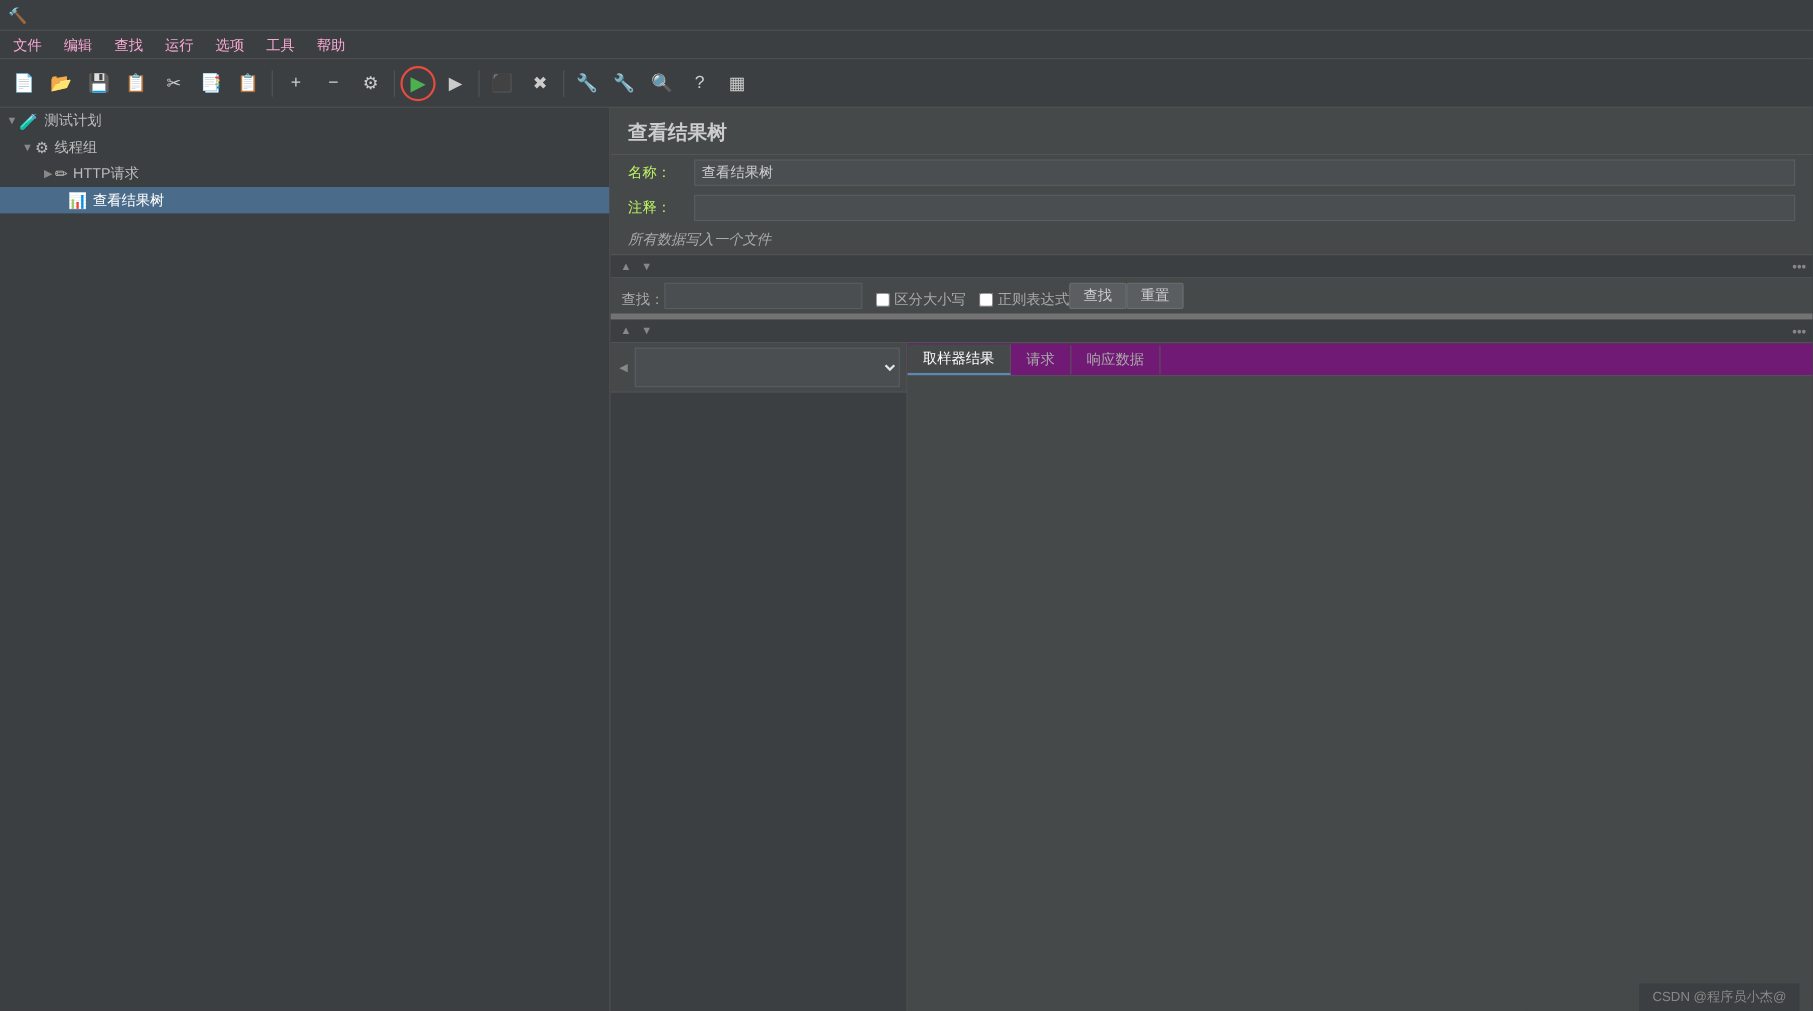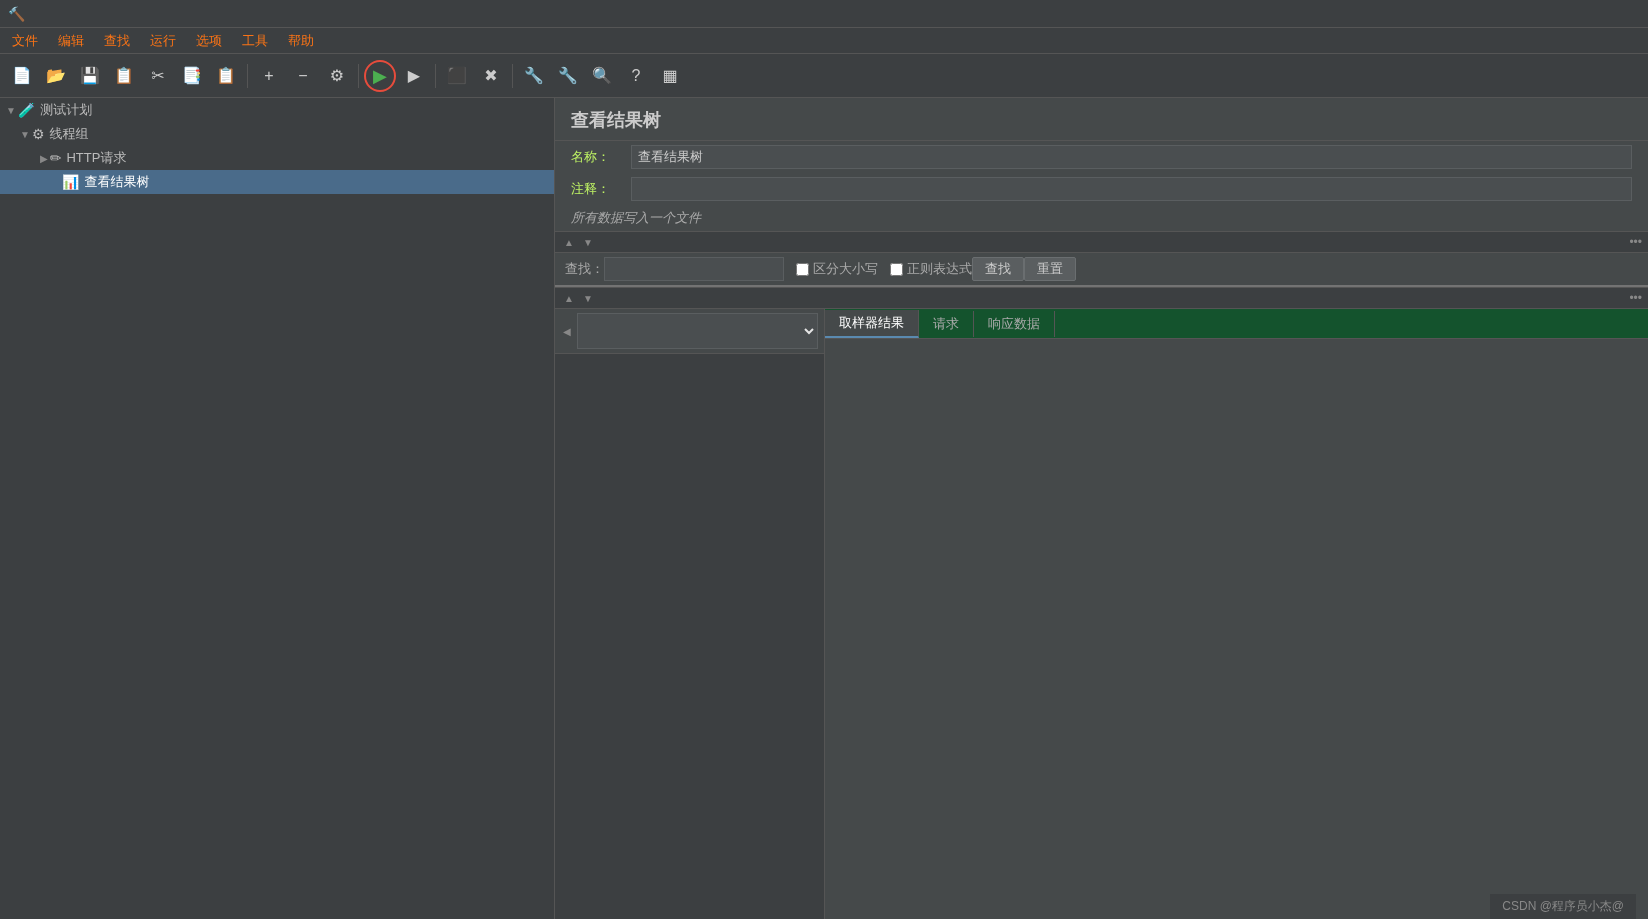--- a/index.html
+++ b/index.html
@@ -36,21 +36,21 @@
       height: 26px;
       display: flex;
       align-items: center;
       padding: 0 4px;
       border-bottom: 1px solid #555;
       gap: 4px;
     }
     .menu-item {
       padding: 2px 8px;
       cursor: pointer;
-      color: #f97316;
+      color: #f9a8d4;
       font-size: 13px;
       border-radius: 2px;
     }
 
     
     #toolbar {
       background: #3c3f41;
       height: 44px;
       display: flex;
       align-items: center;
@@ -185,24 +185,24 @@
     .divider-bar .more-btn {
       margin-left: auto;
       color: #888;
       cursor: pointer;
       font-size: 12px;
     }
 
     
     .search-row {
       display: flex;
-      align-items: center;
+      align-items: flex-end;
       padding: 4px 10px;
       gap: 0;
-      border-bottom: 2px solid #737373;
+      border-bottom: 5px solid #737373;
     }
     .search-label { color: #aaa; font-size: 13px; }
     .search-input {
       width: 180px;
       background: #4a4e50;
       border: 1px solid #5a5e60;
       color: #ccc;
       padding: 2px 6px;
       height: 24px;
       font-size: 13px;
@@ -278,21 +278,21 @@
 
     
     #result-right {
       flex: 1;
       display: flex;
       flex-direction: column;
     }
     .tabs-bar {
       display: flex;
       align-items: center;
-      background: #14532d;
+      background: #701a75;
       border-bottom: 1px solid #555;
       height: 30px;
     }
     .tab-item {
       padding: 4px 14px;
       cursor: pointer;
       color: #aaa;
       font-size: 13px;
       border-right: 1px solid #555;
     }

